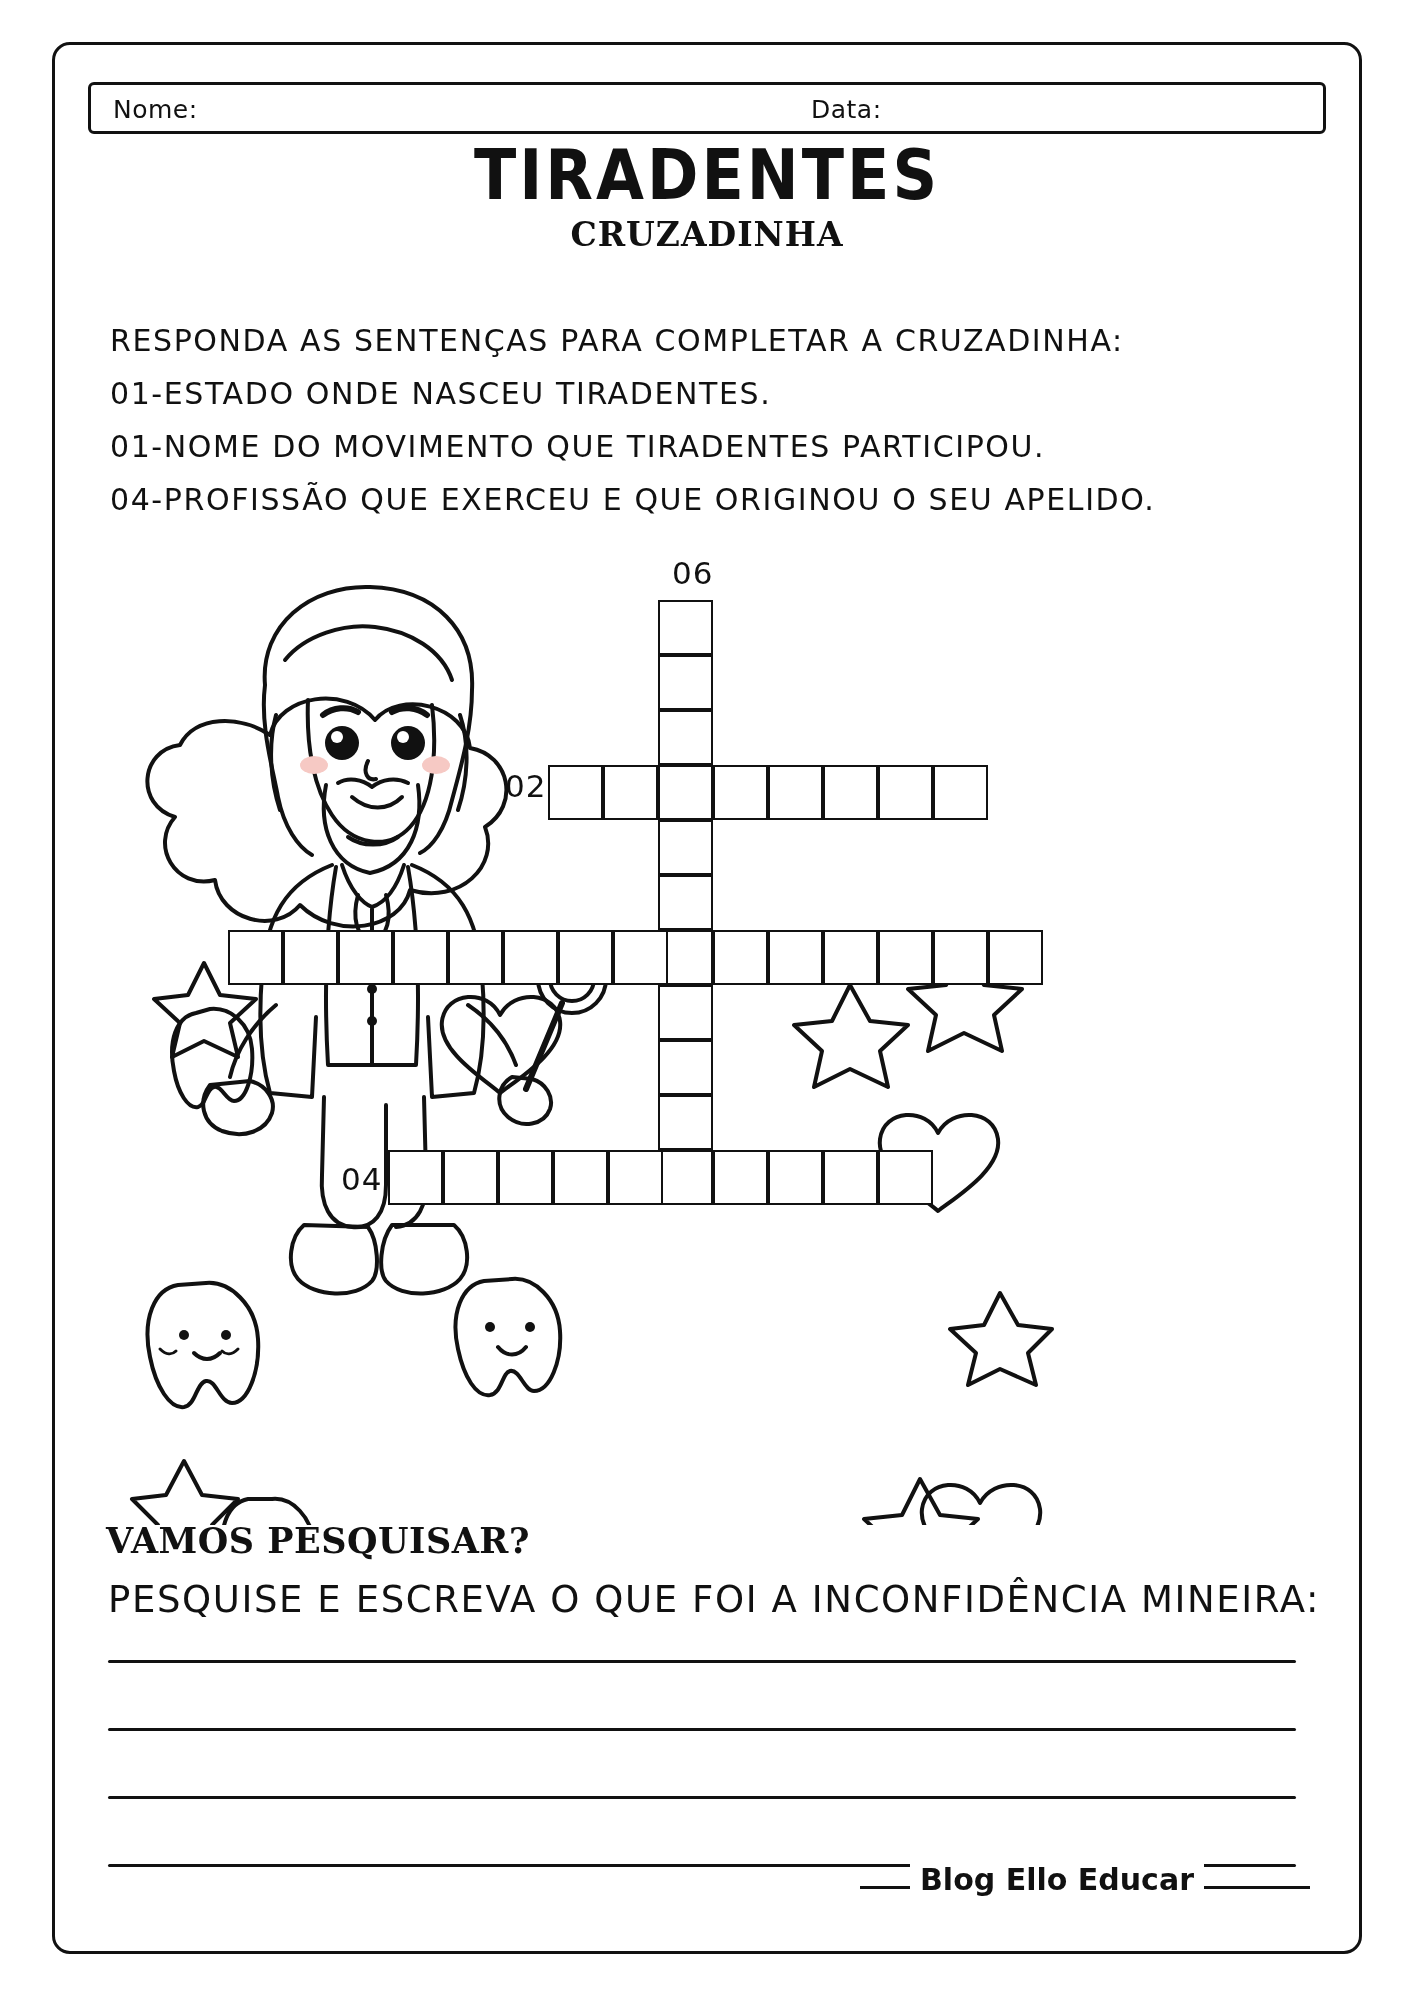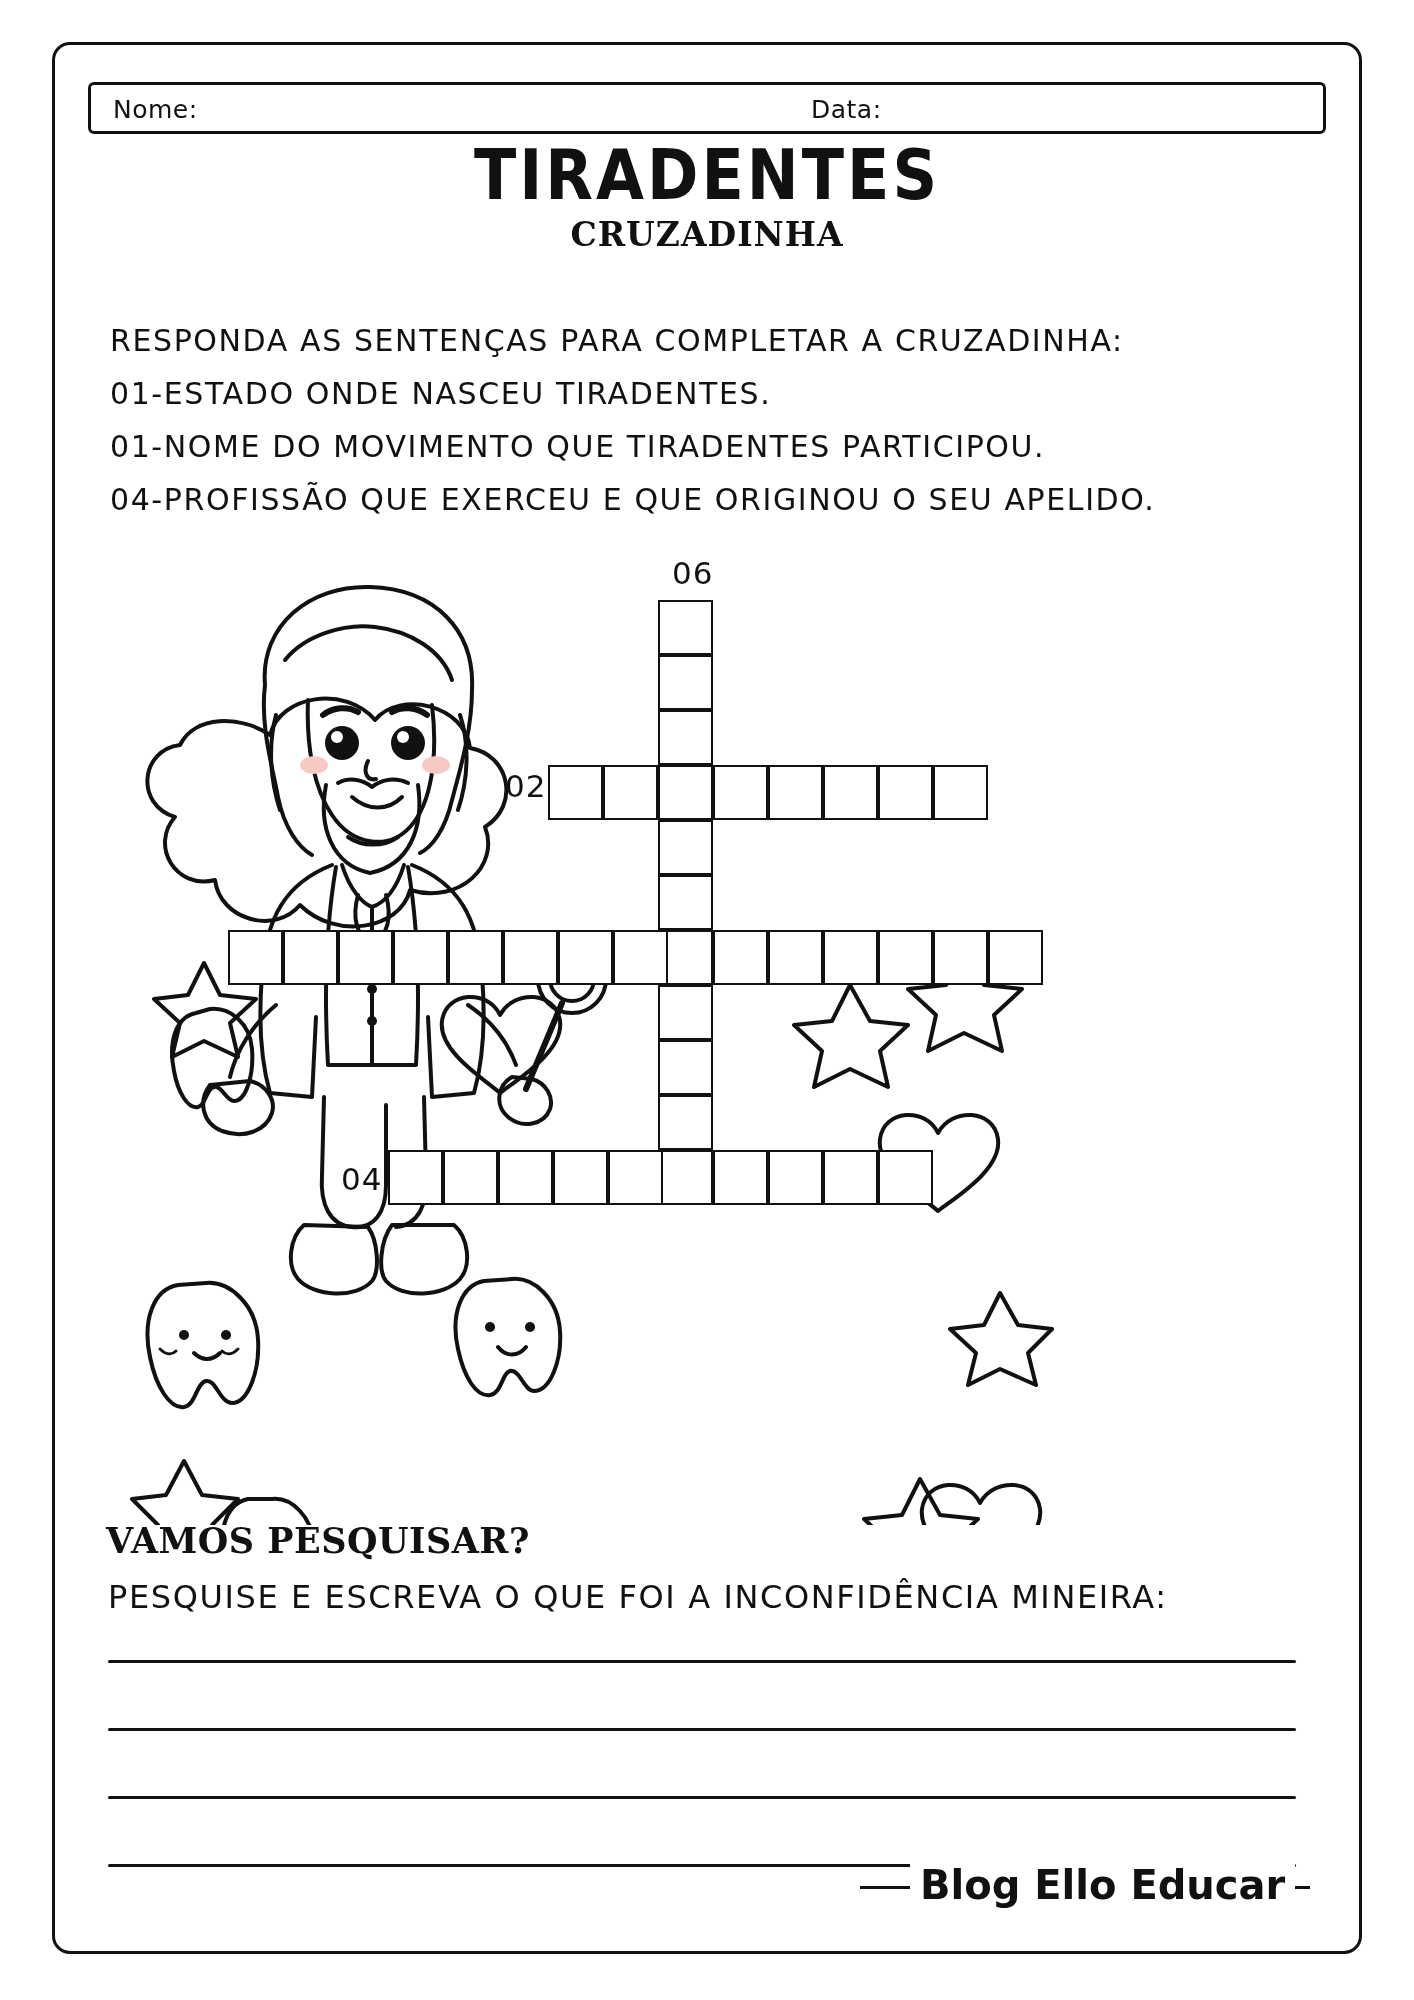--- a/index.html
+++ b/index.html
@@ -126,21 +126,21 @@
     top: 1520px;
     font-size: 35px;
     font-weight: 700;
     font-family: "DejaVu Serif", serif;
     letter-spacing: 0.5px;
   }
   .research-text {
     position: absolute;
     left: 108px;
     top: 1578px;
-    font-size: 32px;
+    font-size: 37px;
     letter-spacing: 1.6px;
     white-space: nowrap;
     font-family: "DejaVu Sans", sans-serif;
   }
   .ans-line {
     position: absolute;
     left: 108px;
     width: 1188px;
     height: 3px;
     background: #111;
@@ -153,21 +153,21 @@
     left: 860px;
     top: 1886px;
     width: 450px;
     height: 3px;
     background: #111;
   }
   .footer-brand {
     position: absolute;
     left: 910px;
     top: 1862px;
-    font-size: 40px;
+    font-size: 30px;
     font-weight: 700;
     font-family: "DejaVu Sans", sans-serif;
     background: #fff;
     padding: 0 10px;
   }
 </style>
 </head>
 <body>
 
 <div class="page-frame"></div>

